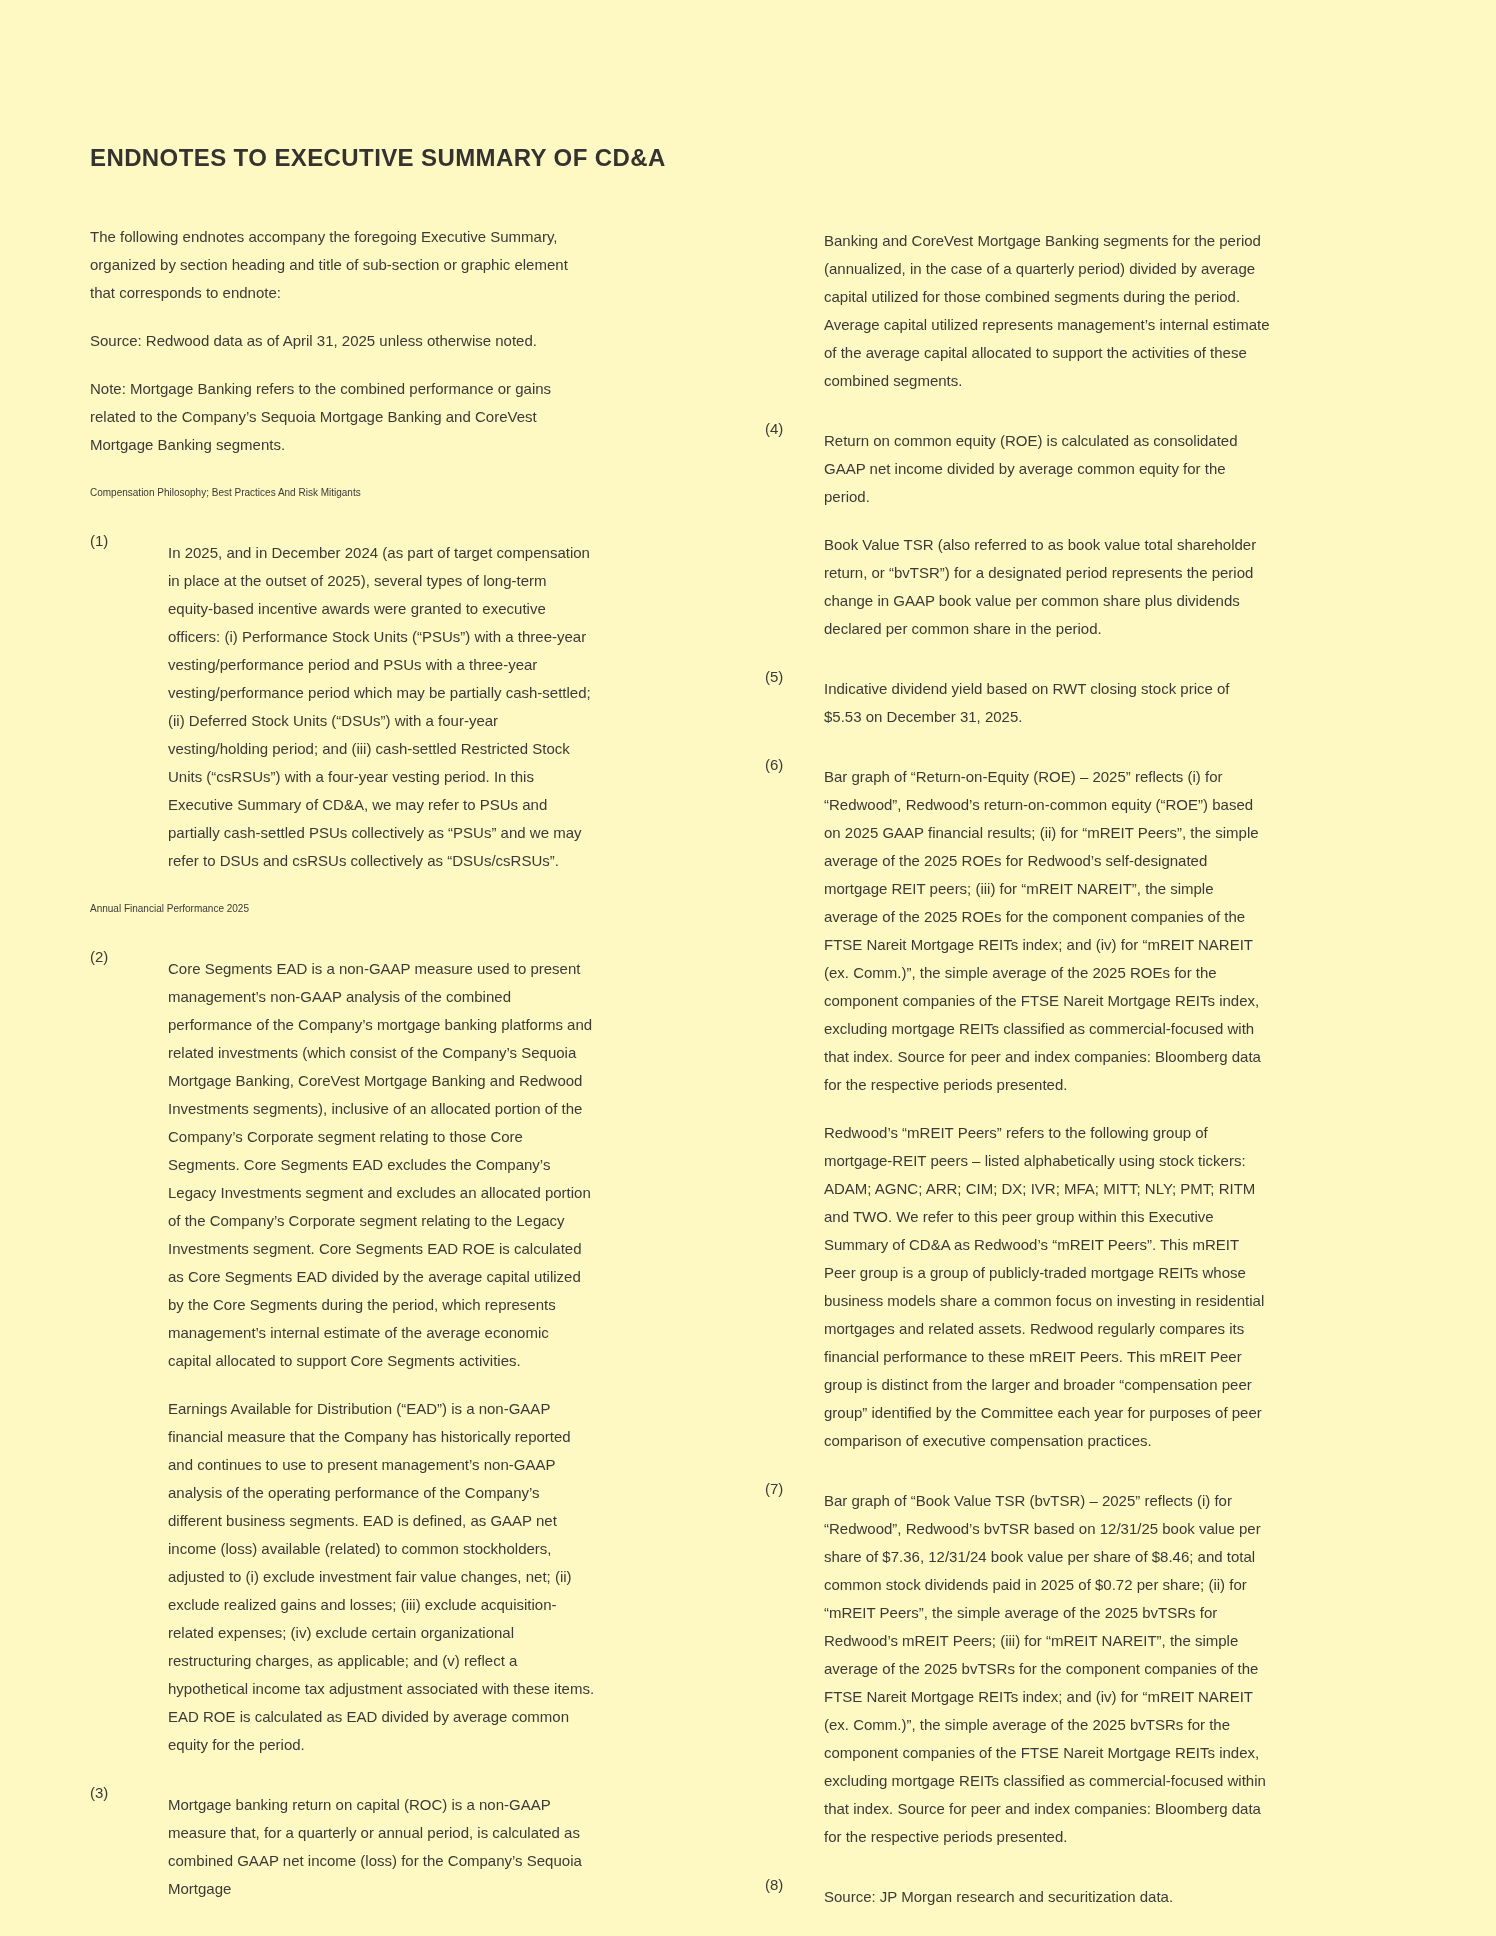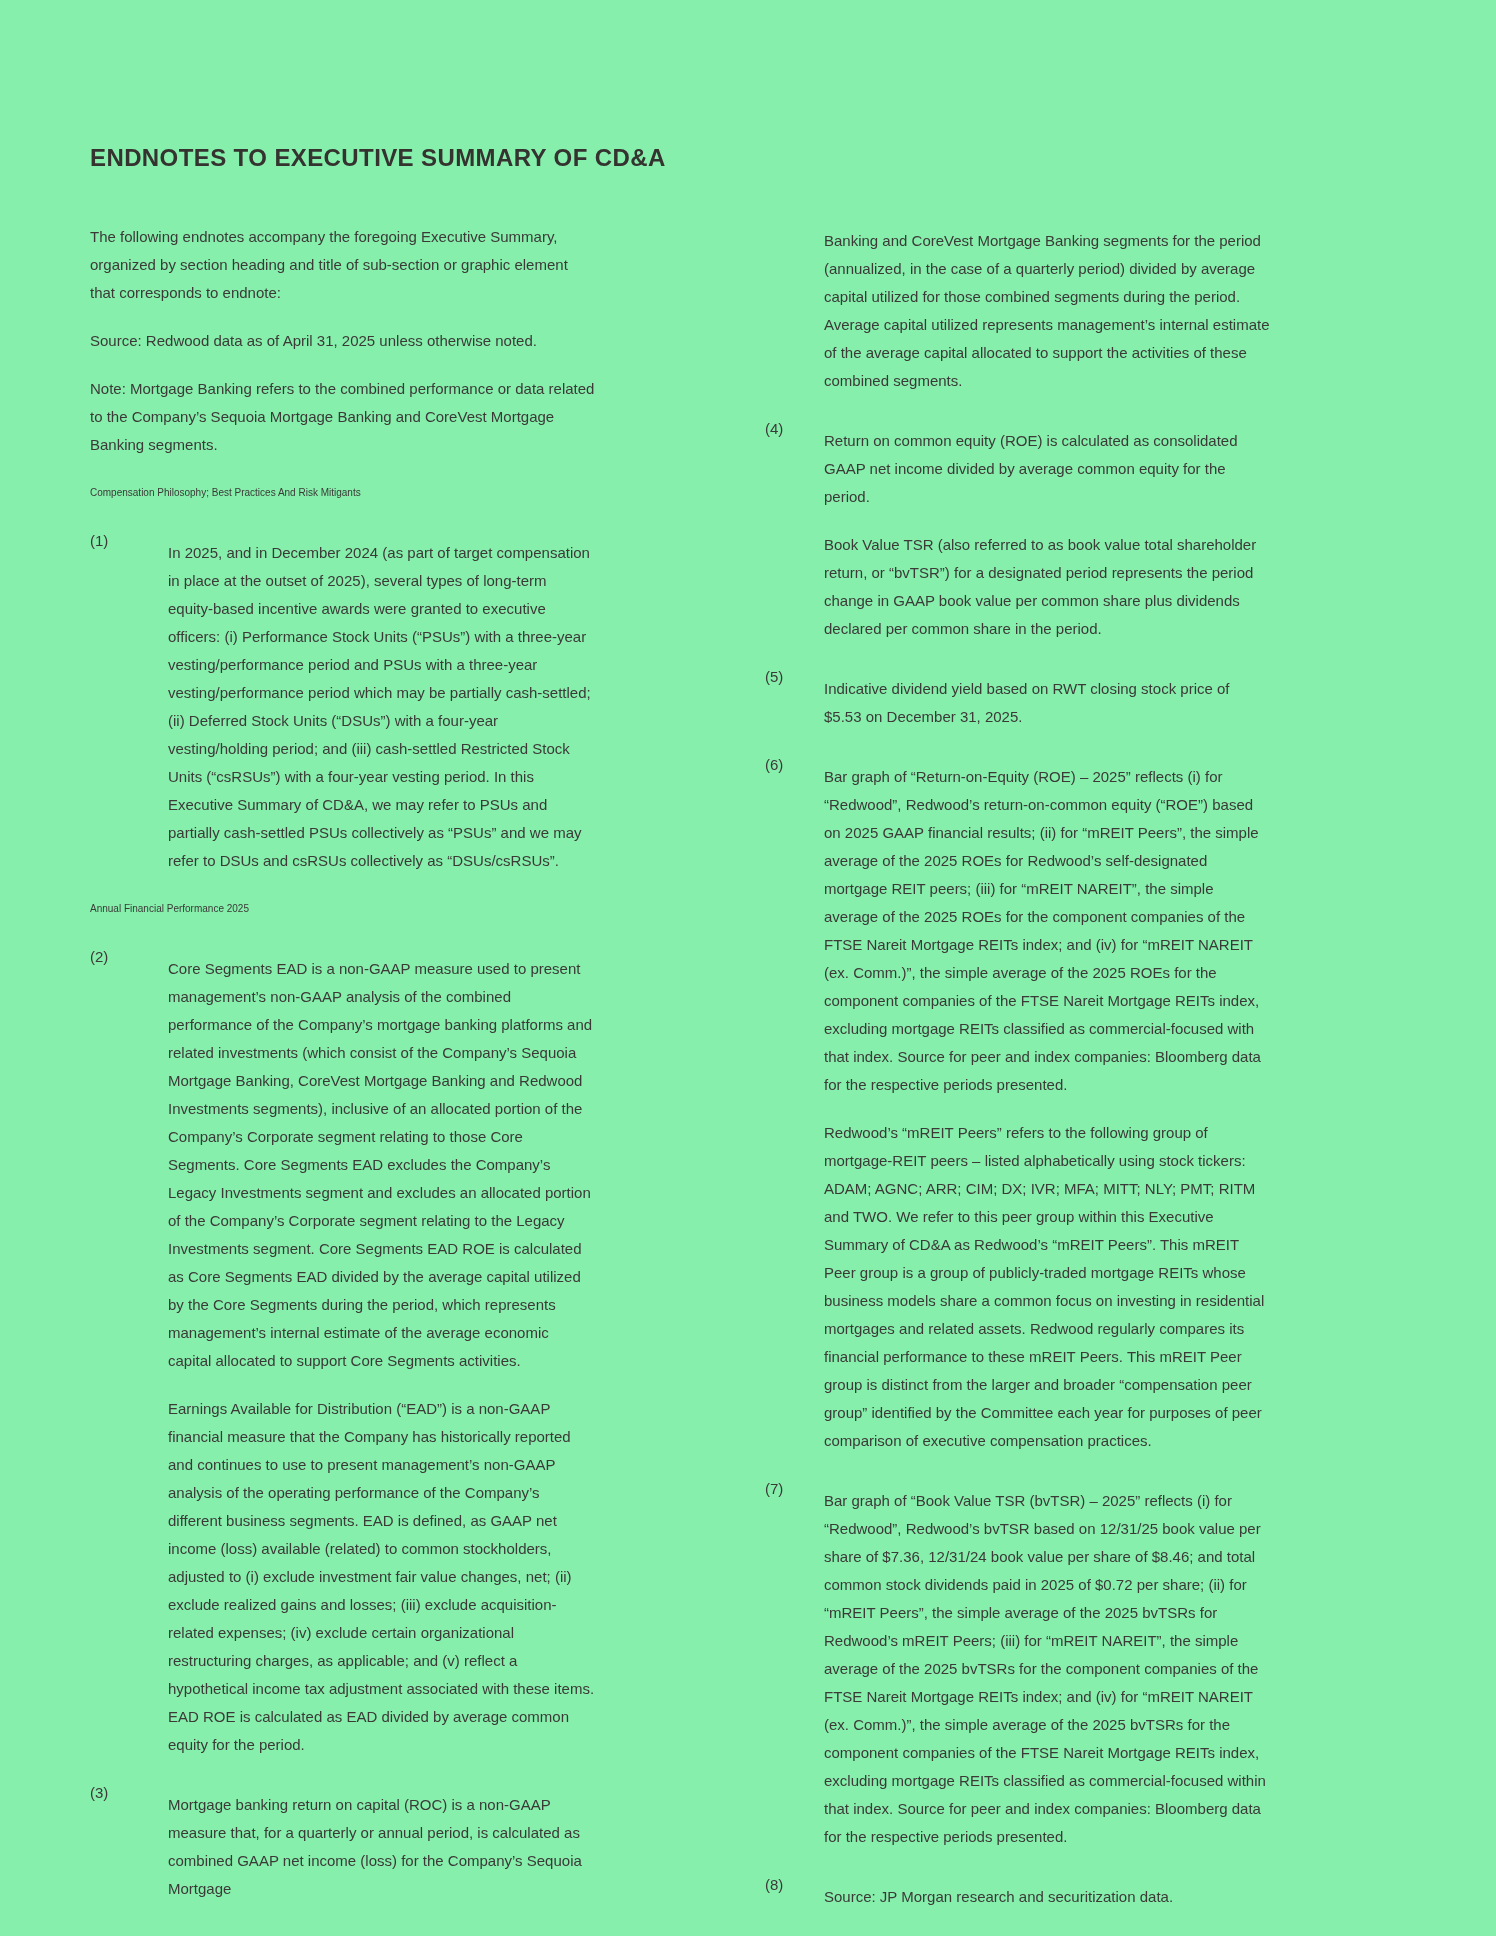--- a/index.html
+++ b/index.html
@@ -4,21 +4,21 @@
 <style>
   html, body {
     margin: 0;
     padding: 0;
     background: #fffdf9;
   }
   .page {
     position: relative;
     width: 1496px;
     height: 1936px;
-    background: #86efac;
+    background: #fef9c3;
     overflow: hidden;
     font-family: "Liberation Sans", sans-serif;
     color: #3b3a37;
     box-sizing: border-box;
     padding: 143px 0 0 90px;
   }
   .doc-title {
     margin: 0 0 42px 0;
     font-size: 24px;
     line-height: 30px;
@@ -72,21 +72,21 @@
 <div class="page">
 
   <h1 class="doc-title">ENDNOTES TO EXECUTIVE SUMMARY OF CD&amp;A</h1>
 
   <div class="columns">
 
     <div class="col col-left">
 
       <p class="para">The following endnotes accompany the foregoing Executive Summary, organized by section heading and title of sub-section or graphic element that corresponds to endnote:</p>
       <p class="para">Source: Redwood data as of April 31, 2025 unless otherwise noted.</p>
-      <p class="para">Note: Mortgage Banking refers to the combined performance or data related to the Company’s Sequoia Mortgage Banking and CoreVest Mortgage Banking segments.</p>
+      <p class="para">Note: Mortgage Banking refers to the combined performance or gains related to the Company’s Sequoia Mortgage Banking and CoreVest Mortgage Banking segments.</p>
 
       <p class="section-heading">Compensation Philosophy; Best Practices And Risk Mitigants</p>
 
       <div class="note">
         <span class="note-num">(1)</span>
         <div class="note-body">
           <p>In 2025, and in December 2024 (as part of target compensation in place at the outset of 2025), several types of long-term equity-based incentive awards were granted to executive officers: (i) Performance Stock Units (“PSUs”) with a three-year vesting/performance period and PSUs with a three-year vesting/performance period which may be partially cash-settled; (ii) Deferred Stock Units (“DSUs”) with a four-year vesting/holding period; and (iii) cash-settled Restricted Stock Units (“csRSUs”) with a four-year vesting period. In this Executive Summary of CD&amp;A, we may refer to PSUs and partially cash-settled PSUs collectively as “PSUs” and we may refer to DSUs and csRSUs collectively as “DSUs/csRSUs”.</p>
         </div>
       </div>
 

